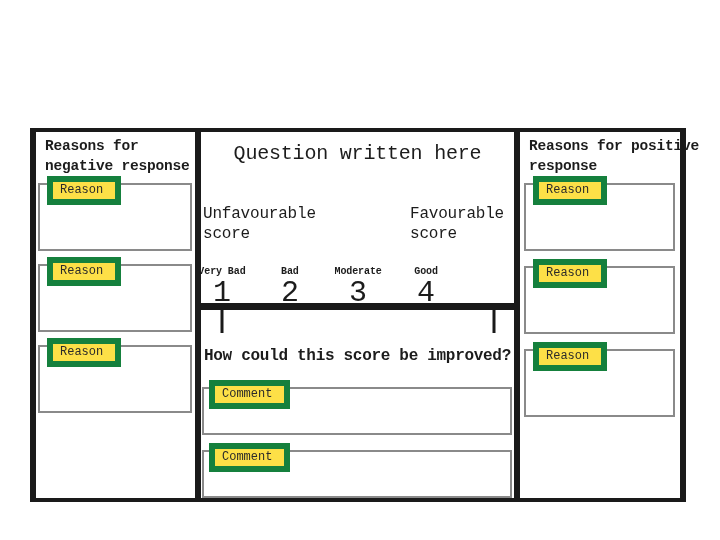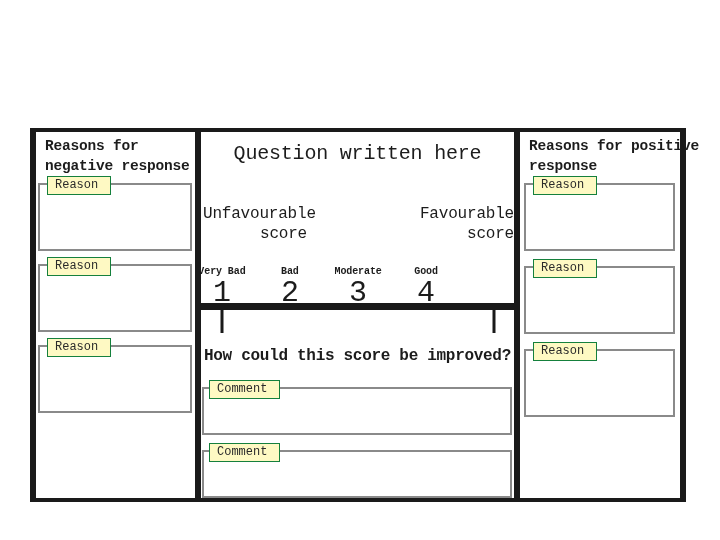--- a/index.html
+++ b/index.html
@@ -39,22 +39,22 @@
   }
   .panel-header span { display: block; white-space: nowrap; }
 
   
   .fieldbox { position: relative; padding-top: 7px; }
   .fieldbox .fb-area {
     border: 2px solid #8a8a8a; background: #ffffff;
     box-sizing: border-box;
   }
   .fieldbox .fb-tag {
-    position: absolute; top: 0; background: #fef9c3;
-    border: 1px solid #15803d;
+    position: absolute; top: 0; background: #fde047;
+    border: 6px solid #15803d;
     font-size: 12px; color: #2a2a2a;
     padding: 1px 12px 2px 7px;
     line-height: 14px;
     z-index: 2; white-space: nowrap;
   }
 
   .reason-fieldbox { margin: 0 3px 6px 2px; }
   .reason-fieldbox .fb-area { height: 68px; }
   .reason-fieldbox .fb-tag { left: 9px; }
   .col-left .reason-fieldbox:first-of-type,
@@ -67,21 +67,21 @@
   .mid-divider { height: 7px; background: #1a1a1a; }
   .mid-bottom { flex: 1; position: relative; margin-top: 29px; }
 
   .question {
     position: absolute; top: 10px; left: 0; width: 100%;
     text-align: center; font-size: 20px; color: #1c1c1c;
     letter-spacing: -0.2px;
   }
   .score-caption {
     position: absolute; top: 72px; width: 104px;
-    text-align: right; font-size: 16px; line-height: 20px;
+    text-align: left; font-size: 16px; line-height: 20px;
     letter-spacing: -0.2px;
   }
   .score-caption span { display: block; }
   .score-unfav { left: 2px; }
   .score-fav { right: 0px; }
 
   .scale { position: absolute; top: 134px; left: 0; width: 100%; height: 49px; }
   .scale-point {
     position: absolute; transform: translateX(-50%);
     text-align: center; white-space: nowrap;

